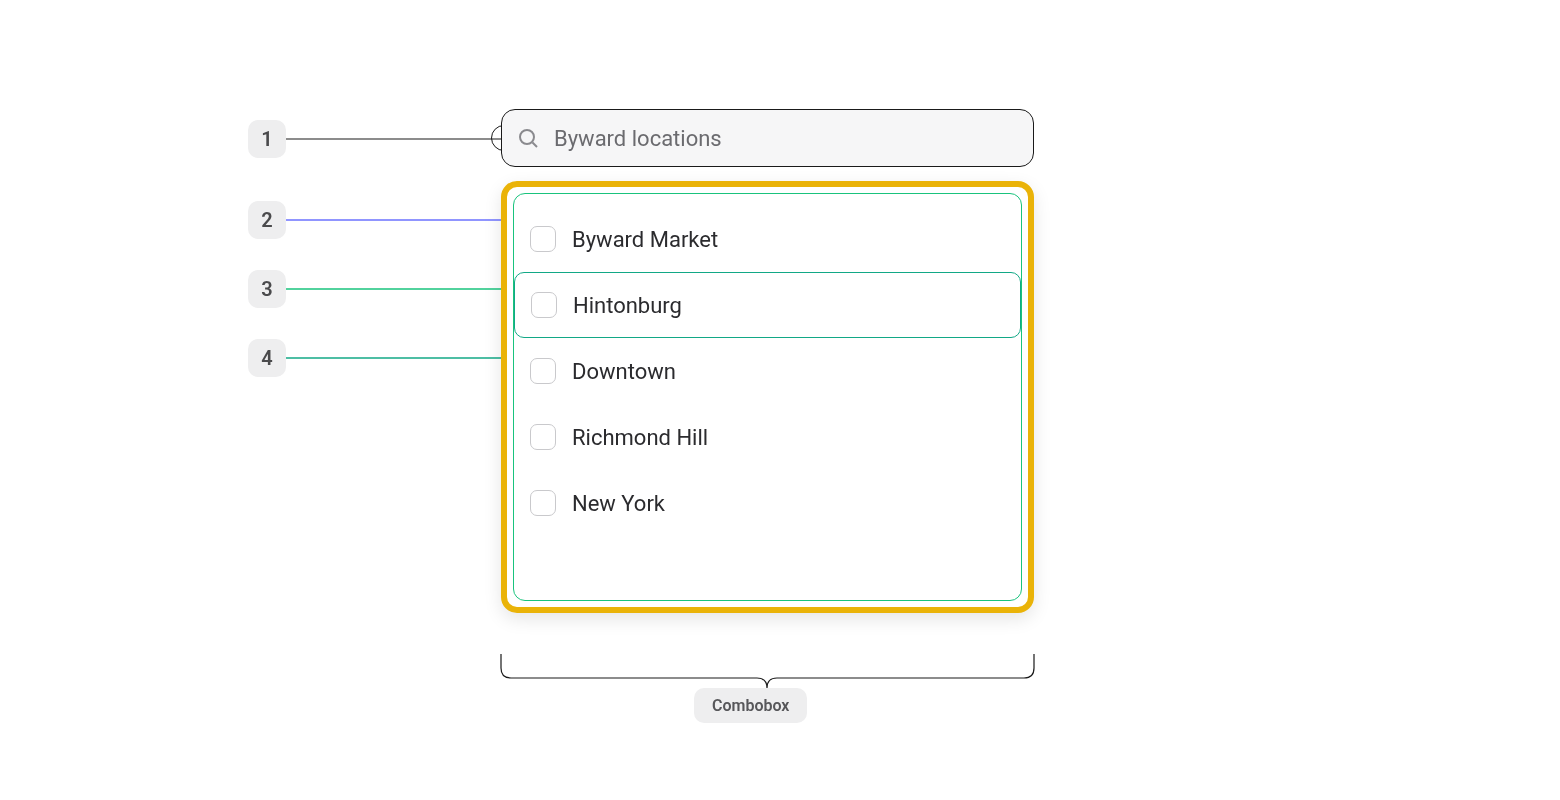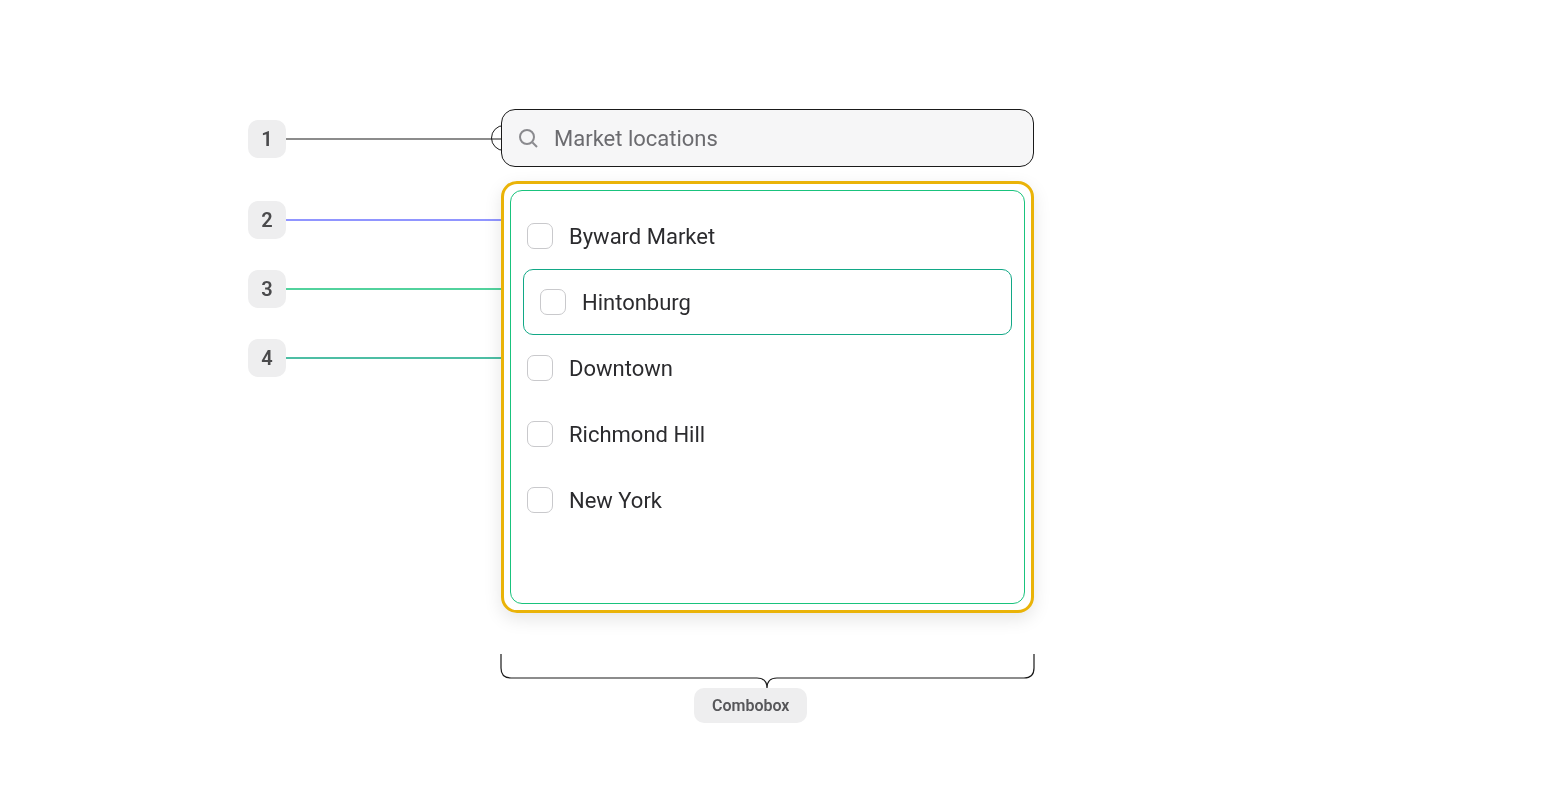--- a/index.html
+++ b/index.html
@@ -67,21 +67,21 @@
       color: #6b6b6f;
     }
 
     
     .popover-outer {
       position: absolute;
       left: 501px;
       top: 181px;
       width: 533px;
       height: 432px;
-      border: 3px solid #eab308;
+      border: 6px solid #eab308;
       border-radius: 16px;
       background: #fff;
       box-shadow: 0 6px 18px rgba(0,0,0,0.10);
     }
     .popover-inner {
       position: absolute;
       left: 6px;
       top: 6px;
       right: 6px;
       bottom: 6px;
@@ -100,21 +100,21 @@
     .option {
       position: relative;
       height: 66px;
       display: flex;
       align-items: center;
       padding: 0 16px;
     }
     .option.highlight {
       border: 1px solid #12a886;
       border-radius: 10px;
-      margin: 0 12px;
+      margin: 0 0;
     }
     .checkbox {
       width: 26px;
       height: 26px;
       border: 1.5px solid #c9c9cc;
       border-radius: 7px;
       background: #fff;
       flex: 0 0 auto;
     }
     .opt-label {
@@ -175,21 +175,21 @@
     <path d="M 501 654 L 501 668 Q 501 678 511 678 L 757 678 Q 767 678 767 688 Q 767 678 777 678 L 1024 678 Q 1034 678 1034 668 L 1034 654" fill="none" stroke="#1a1a1a" stroke-width="1.2"></path>
   </svg>
 
   <div class="marker-circle"></div>
 
   <div class="searchbox">
     <svg viewBox="0 0 24 24">
       <circle cx="11" cy="11" r="7"></circle>
       <line x1="16.5" y1="16.5" x2="21" y2="21"></line>
     </svg>
-    <span class="ph">Market locations</span>
+    <span class="ph">Byward locations</span>
   </div>
 
   <div class="popover-outer">
     <div class="popover-inner">
       <div class="options" id="options-container">
           <div class="option">
             <div class="checkbox"></div>
             <span class="opt-label">Byward Market</span>
           </div>
           <div class="option highlight">

